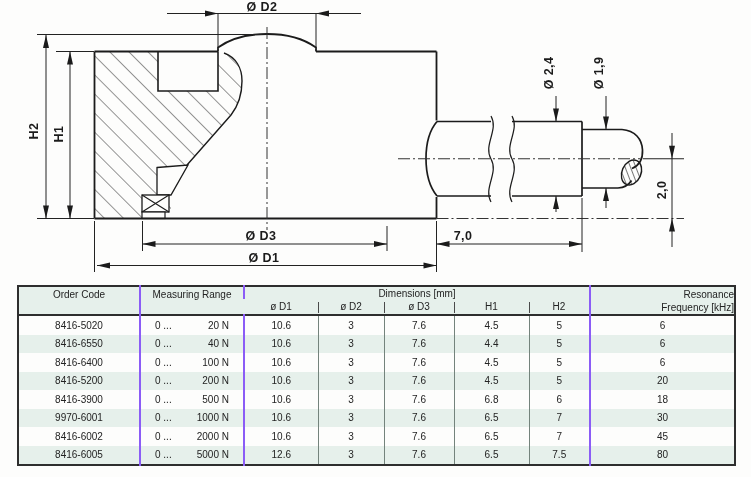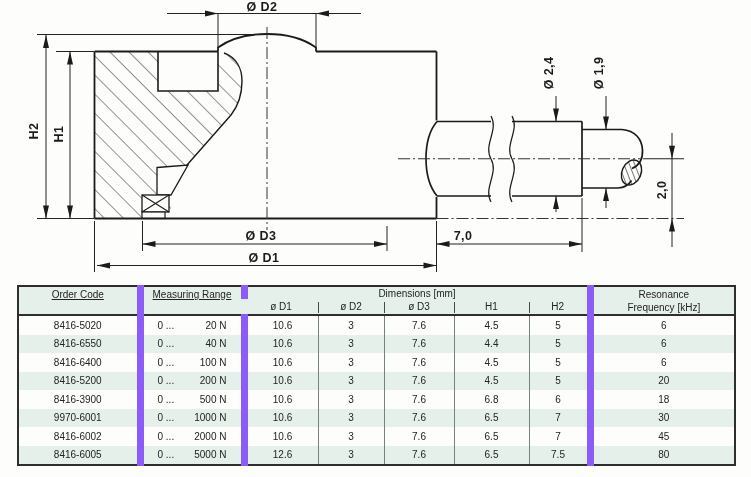--- a/index.html
+++ b/index.html
@@ -15,31 +15,31 @@
   table.spec{
     position:absolute;left:17px;top:285px;width:717px;
     border-collapse:collapse;table-layout:fixed;
     border:2px solid #2e2e2e;
     font-size:10px;color:#232323;
   }
   table.spec thead{background:#e6f0eb;}
   table.spec thead tr.hrow1{height:13px;}
   table.spec thead tr.hrow2{height:16px;}
   table.spec th{font-weight:normal;text-align:center;padding:0;}
-  table.spec th.top-al{vertical-align:top;padding-top:2px;text-decoration:underline;}
+  table.spec th.top-al{vertical-align:top;padding-top:2px;}
   table.spec thead{border-bottom:2px solid #2e2e2e;}
   table.spec tbody td{height:18.5px;text-align:center;padding:0;}
   table.spec tbody tr:nth-child(even){background:#e6f0eb;}
-  .bl-d{border-left:7px solid #8b5cf6;}
+  .bl-d{border-left:2px solid #8b5cf6;}
   .bl-l{border-left:1px solid #74837c;}
   th.tick{position:relative;}
   th.tick::before{
     content:"";position:absolute;left:0;bottom:1px;width:1px;height:11px;background:#4a4a4a;
   }
-  .res-head div{line-height:1.3;}
+  .res-head div{line-height:1.3;text-align:right;}
   .range{display:flex;justify-content:space-between;padding:0 14px;}
 </style>
 </head>
 <body>
 
 <div class="page">
 
   <svg class="drawing" width="751" height="284" viewBox="0 0 751 284">
     <defs>
       <pattern id="hatch" patternUnits="userSpaceOnUse" width="13.5" height="13.5" patternTransform="rotate(-45)">

